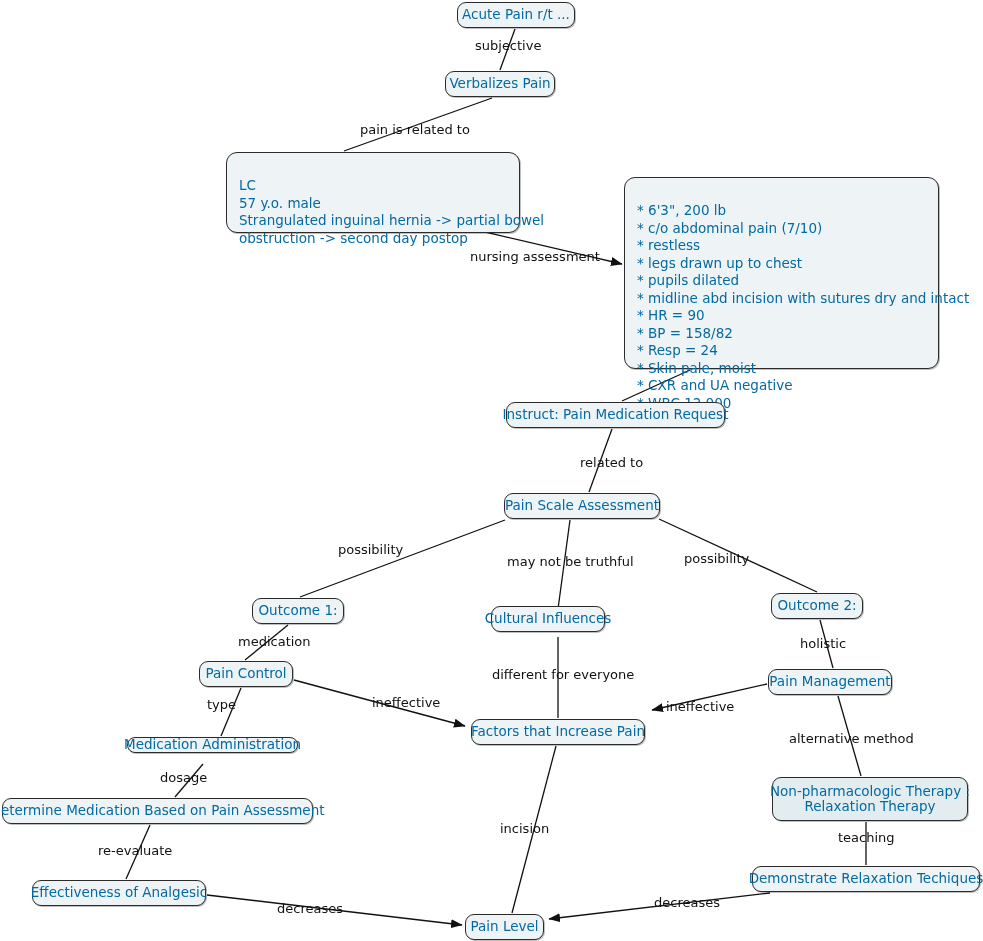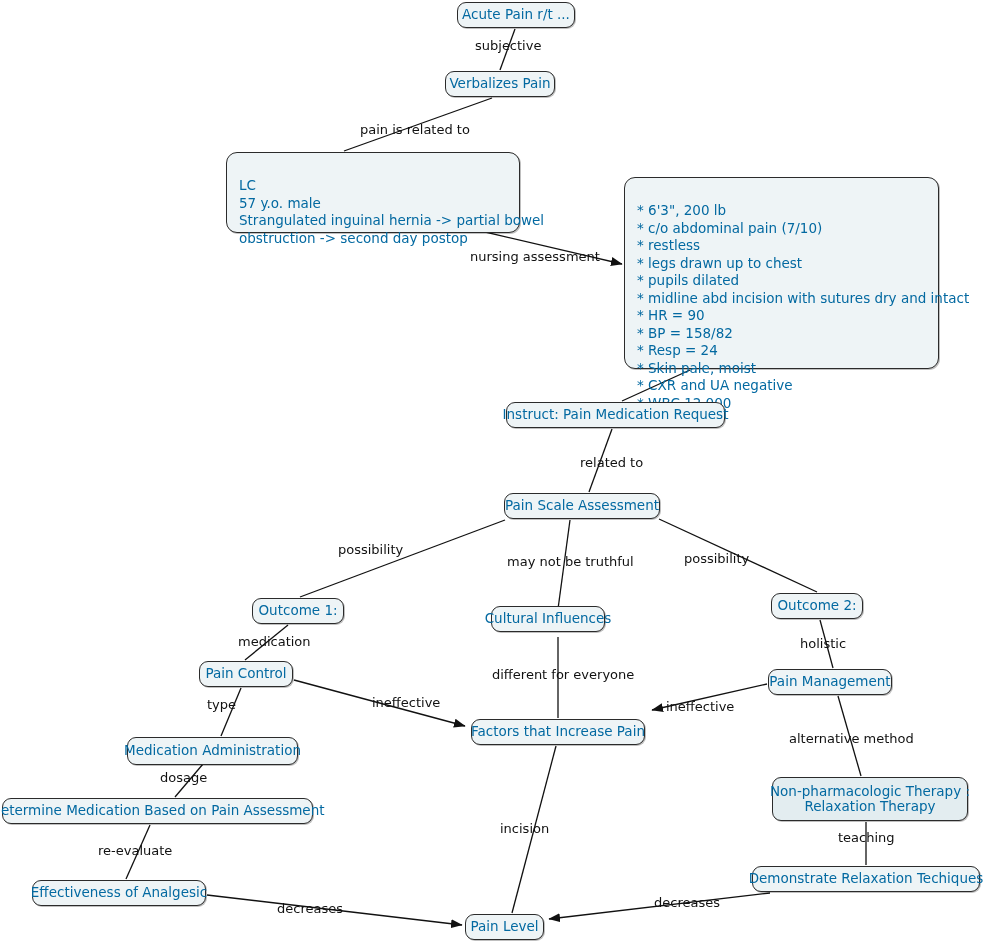--- a/index.html
+++ b/index.html
@@ -139,21 +139,21 @@
 * CXR and UA negative
 * WBC 12,000</div>
       <div class="node" style="left: 506px; top: 402px; width: 219px; height: 26px;">Instruct: Pain Medication Request</div>
       <div class="node" style="left: 504px; top: 493px; width: 156px; height: 26px;">Pain Scale Assessment</div>
       <div class="node" style="left: 252px; top: 598px; width: 92px; height: 26px;">Outcome 1:</div>
       <div class="node" style="left: 491px; top: 606px; width: 114px; height: 26px;">Cultural Influences</div>
       <div class="node" style="left: 771px; top: 593px; width: 92px; height: 26px;">Outcome 2:</div>
       <div class="node" style="left: 199px; top: 661px; width: 94px; height: 26px;">Pain Control</div>
       <div class="node" style="left: 768px; top: 669px; width: 124px; height: 26px;">Pain Management</div>
       <div class="node" style="left: 471px; top: 719px; width: 174px; height: 26px;">Factors that Increase Pain</div>
-      <div class="node" style="left: 127px; top: 737px; width: 171px; height: 28px;">Medication Administration</div>
+      <div class="node" style="left: 127px; top: 737px; width: 171px; height: 16px;">Medication Administration</div>
       <div class="node tinted" style="left: 772px; top: 777px; width: 196px; height: 44px; white-space: pre;">Non-pharmacologic Therapy :
 Relaxation Therapy</div>
       <div class="node" style="left: 2px; top: 798px; width: 311px; height: 26px;">Determine Medication Based on Pain Assessment</div>
       <div class="node" style="left: 752px; top: 866px; width: 228px; height: 26px;">Demonstrate Relaxation Techiques</div>
       <div class="node" style="left: 32px; top: 880px; width: 174px; height: 26px;">Effectiveness of Analgesic</div>
       <div class="node" style="left: 465px; top: 914px; width: 79px; height: 26px;">Pain Level</div>
     </div>
 </div>
 
 </body></html>

